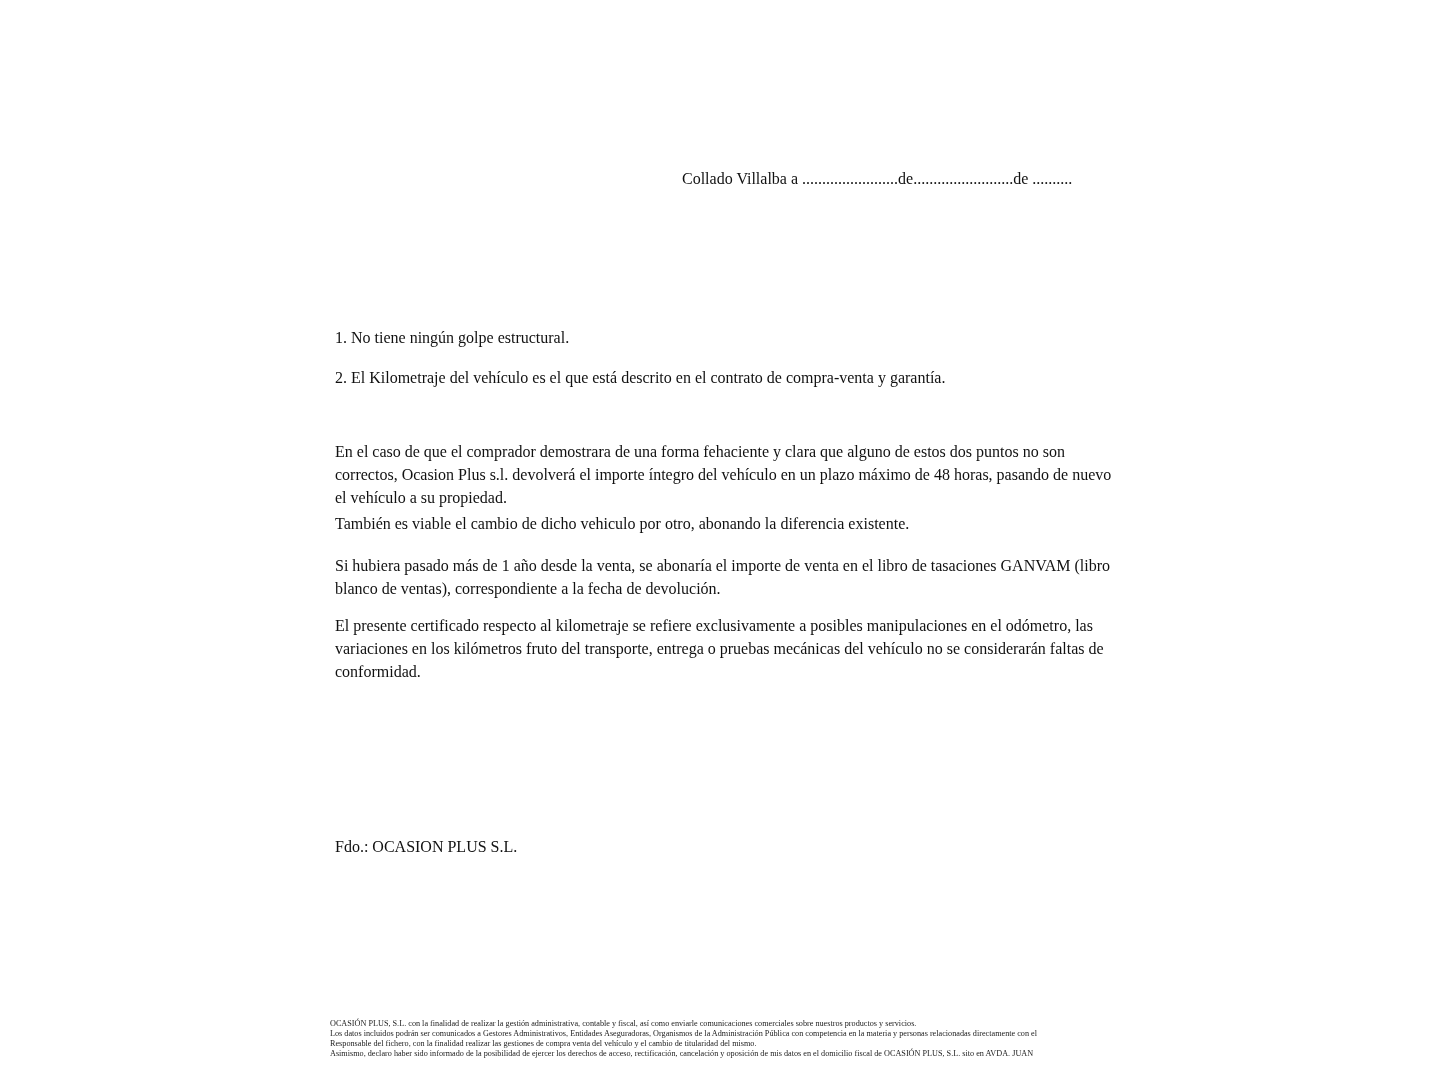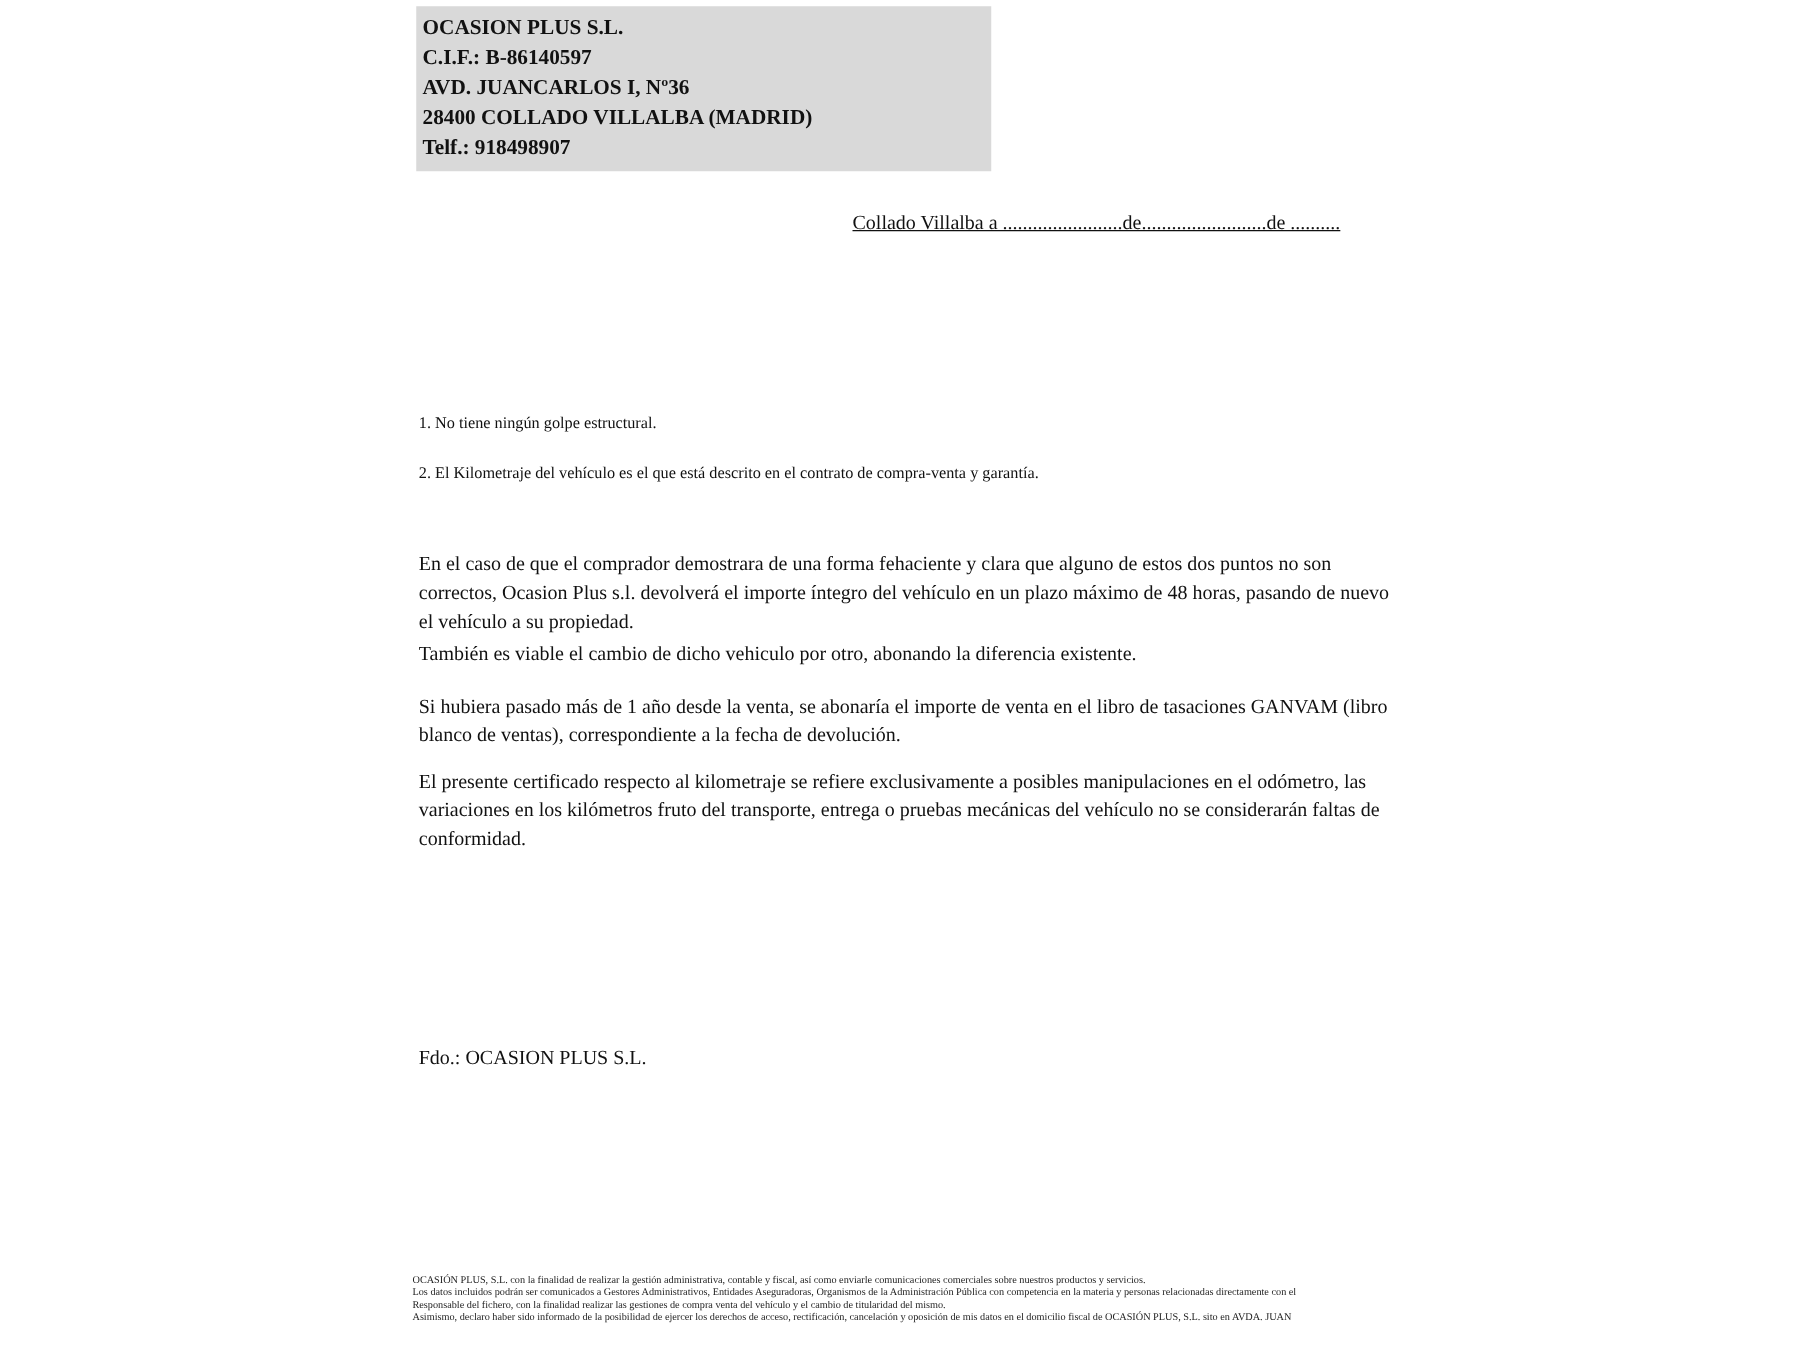--- a/index.html
+++ b/index.html
@@ -21,32 +21,31 @@
     padding: 5px 8px 7px 5px;
     font-weight: bold;
     font-size: 17px;
     line-height: 24px;
   }
   .date-line {
     position: absolute;
     left: 682px; top: 170px;
     font-size: 16px;
     white-space: nowrap;
-    text-decoration: underline;
   }
   .certify { position: absolute; left: 335px; top: 216px; font-size: 16px; }
   .certify .row { margin-top: 7px; }
   .certify .intro { margin-top: 0; }
   .label-col { display: inline-block; width: 80px; }
   .label-col .u { text-decoration: underline; }
   .point {
     position: absolute;
     left: 335px;
     width: 780px;
-    font-size: 13px;
+    font-size: 16px;
     line-height: 23px;
   }
   .para {
     position: absolute;
     left: 335px;
     width: 778px;
     font-size: 16px;
     line-height: 23px;
     text-align: left;
   }
@@ -63,27 +62,20 @@
     line-height: 10px;
     color: #222222;
   }
   .legal div { white-space: nowrap; }
 </style>
 </head>
 <body>
 
 <div class="page">
 
-  <div class="header-block">
-    <div>OCASION PLUS S.L.</div>
-    <div>C.I.F.: B-86140597</div>
-    <div>AVD. JUANCARLOS I, Nº36</div>
-    <div>28400 COLLADO VILLALBA (MADRID)</div>
-    <div>Telf.: 918498907</div>
-  </div>
 
   <div class="date-line">Collado Villalba a ........................de.........................de ..........</div>
 
 
   <div class="point" style="top:326px">1. No tiene ningún golpe estructural.</div>
   <div class="point" style="top:366px">2. El Kilometraje del vehículo es el que está descrito en el contrato de compra-venta y garantía.</div>
 
   <div class="para" style="top:440px">En el caso de que el comprador demostrara de una forma fehaciente y clara que alguno de estos dos puntos no son correctos, Ocasion Plus s.l. devolverá el importe íntegro del vehículo en un plazo máximo de 48 horas, pasando de nuevo el vehículo a su propiedad.</div>
   <div class="para" style="top:512px">También es viable el cambio de dicho vehiculo por otro, abonando la diferencia existente.</div>
   <div class="para" style="top:554px">Si hubiera pasado más de 1 año desde la venta, se abonaría el importe de venta en el libro de tasaciones GANVAM (libro blanco de ventas), correspondiente a la fecha de devolución.</div>

